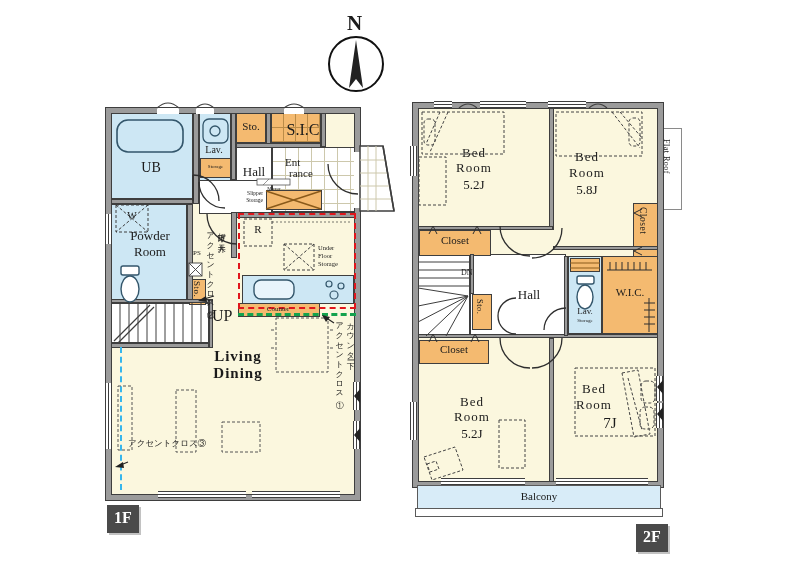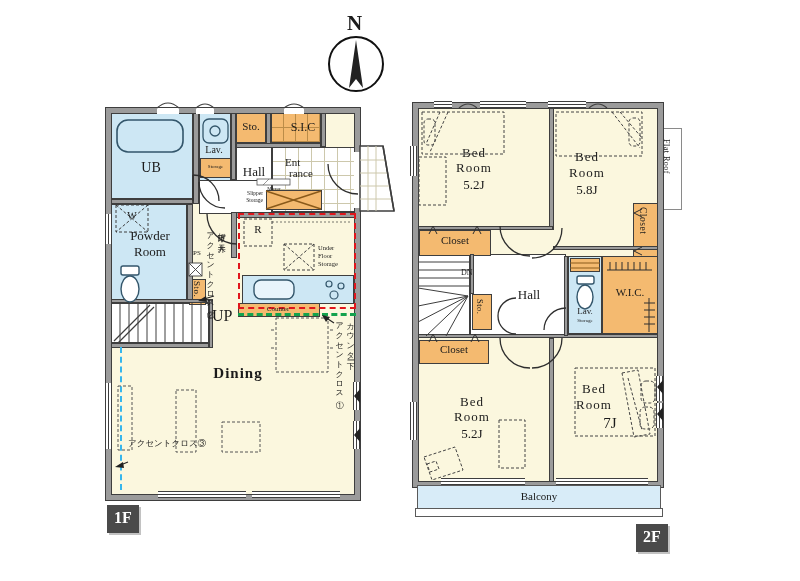--- a/index.html
+++ b/index.html
@@ -260,38 +260,39 @@
     </g>
     <g fill="#222">
       <path d="M663,380 L657,387 L663,394 Z M663,407 L657,414 L663,421 Z"></path>
     </g>
   </svg>
 
   <div class="lbl ctr" style="left:131px;top:160px;width:40px;font-size:14px">UB</div>
   <div class="lbl ctr" style="left:196px;top:145px;width:36px;font-size:10px">Lav.</div>
   <div class="lbl ctr" style="left:200px;top:164px;width:31px;font-size:5px">Storage</div>
   <div class="lbl ctr" style="left:236px;top:121px;width:30px;font-size:11px">Sto.</div>
-  <div class="lbl ctr" style="left:271px;top:121px;width:64px;font-size:12px">S.I.C</div>
+  <div class="lbl ctr" style="left:271px;top:121px;width:64px;font-size:16px">S.I.C</div>
   <div class="lbl ctr" style="left:230px;top:165px;width:48px;font-size:13px">Hall</div>
   <div class="lbl" style="left:285px;top:157px;font-size:11px">Ent</div>
   <div class="lbl" style="left:289px;top:168px;font-size:11px">rance</div>
   <div class="lbl ctr" style="left:258px;top:186px;width:32px;font-size:5px">Mirror</div>
   <div class="lbl rt" style="left:233px;top:191px;width:30px;font-size:5.5px">Slipper</div>
   <div class="lbl rt" style="left:233px;top:198px;width:30px;font-size:5.5px">Storage</div>
   <div class="lbl ctr" style="left:115px;top:229px;width:70px;font-size:13px">Powder</div>
   <div class="lbl ctr" style="left:115px;top:245px;width:70px;font-size:13px">Room</div>
   <div class="lbl ctr" style="left:121px;top:211px;width:22px;font-size:10px">W</div>
   <div class="lbl" style="left:193px;top:250px;font-size:7px">PS</div>
   <div class="lbl vt" style="left:191px;top:281px;height:24px;font-size:9px">Sto.</div>
   <div class="lbl ctr" style="left:248px;top:224px;width:20px;font-size:11px">R</div>
   <div class="lbl" style="left:318px;top:244px;font-size:6.5px">Under</div>
   <div class="lbl" style="left:318px;top:252px;font-size:6.5px">Floor</div>
   <div class="lbl" style="left:318px;top:260px;font-size:6.5px">Storage</div>
   <div class="lbl ctr" style="left:238px;top:306px;width:80px;font-size:7px">Counter</div>
   <div class="lbl" style="left:212px;top:307px;font-size:16px">UP</div>
+  <div class="lbl ctr" style="left:180px;top:348px;width:116px;font-size:15px;font-weight:600;letter-spacing:1px">Living</div>
   <div class="lbl ctr" style="left:180px;top:365px;width:116px;font-size:15px;font-weight:600;letter-spacing:1px">Dining</div>
   <div class="lbl vt" style="left:345px;top:317px;height:80px;font-size:8px">カウンター下</div>
   <div class="lbl vt" style="left:334px;top:317px;height:100px;font-size:8px">アクセントクロス①</div>
   <div class="lbl vt" style="left:216px;top:227px;height:80px;font-size:8px">折下げ天井</div>
   <div class="lbl vt" style="left:205px;top:227px;height:100px;font-size:8px">アクセントクロス②</div>
   <div class="lbl" style="left:128px;top:439px;font-size:8.5px">アクセントクロス③</div>
   <div class="badge" style="left:107px;top:505px;width:32px;height:28px">1F</div>
 
   <div class="lbl ctr" style="left:436px;top:146px;width:76px;font-size:13px;letter-spacing:1px">Bed</div>
   <div class="lbl ctr" style="left:436px;top:161px;width:76px;font-size:13px;letter-spacing:1px">Room</div>

